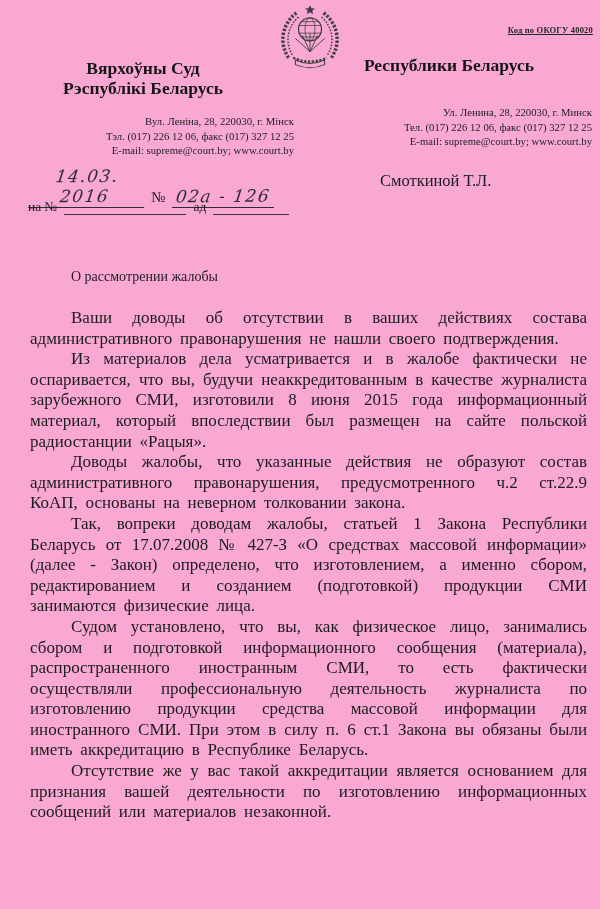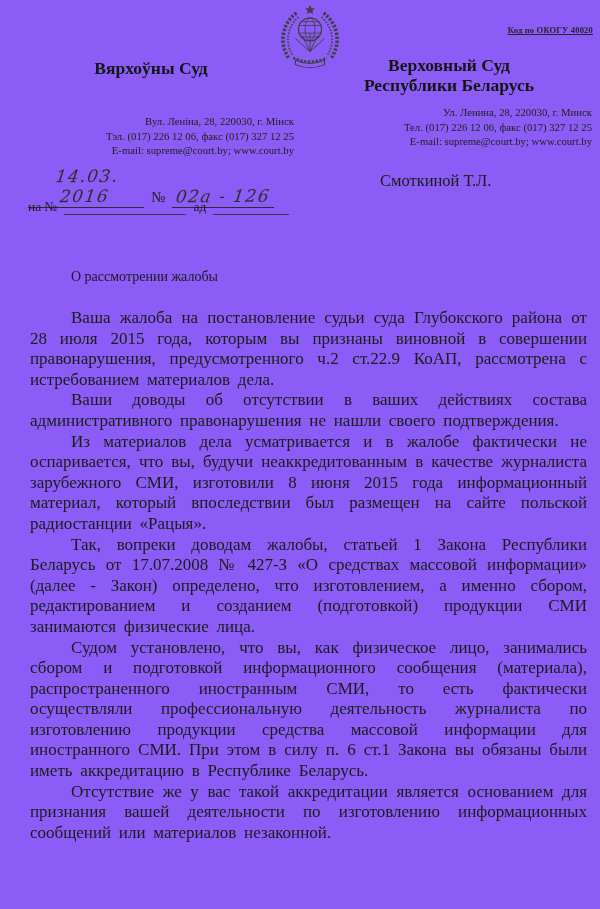--- a/index.html
+++ b/index.html
@@ -1,20 +1,20 @@
 <!DOCTYPE html>
 <html lang="ru"><head>
 <meta charset="utf-8">
 <style>
   html, body { margin: 0; padding: 0; background: #ffffff; }
   .page {
     position: relative;
     width: 600px;
     height: 909px;
-    background: #8b5cf6;
+    background: #f9a8d4;
     font-family: "Liberation Serif", serif;
     color: #1f1f1f;
     overflow: hidden;
   }
 
   
   .okogu {
     position: absolute;
     top: 25px;
     right: 7px;
@@ -37,21 +37,21 @@
   
   .org {
     position: absolute;
     width: 286px;
     text-align: center;
     font-weight: 700;
     font-size: 17.5px;
     line-height: 19.5px;
     color: #161616;
   }
-  .org-by { left: 8px;  top: 59px; }
+  .org-by { left: 0;  top: 59px; }
   .org-ru { left: 306px; top: 56px; }
 
   .addr {
     position: absolute;
     width: 286px;
     text-align: right;
     font-size: 10.7px;
     line-height: 14.6px;
     color: #222222;
   }
@@ -155,24 +155,24 @@
         <path d="M27 66 C18 52 19 31 35 17" stroke-width="2" stroke-dasharray="2 2"></path>
         <path d="M73 66 C82 52 81 31 65 17" stroke-width="2" stroke-dasharray="2 2"></path>
         <path d="M28 70 Q50 80 72 70" stroke-width="3" stroke-dasharray="3 2"></path>
         <path d="M31 73 Q50 82 69 73 L69 79 Q50 87 31 79 Z" stroke-width="1.4"></path>
       </g>
     </svg>
   </div>
 
   <div class="org org-by">
     <div>Вярхоўны Суд</div>
+    <div>Рэспублікі Беларусь</div>
   </div>
 
   <div class="org org-ru">
-    <div>Верховный Суд</div>
     <div>Республики Беларусь</div>
   </div>
 
   <div class="addr addr-by">
     <div>Вул. Леніна, 28, 220030, г. Мінск</div>
     <div>Тэл. (017) 226 12 06, факс (017) 327 12 25</div>
     <div>E-mail: supreme@court.by;  www.court.by</div>
   </div>
 
   <div class="addr addr-ru">
@@ -196,22 +196,22 @@
     <span class="blank-line blank-1"></span>
     <span>ад</span>
     <span class="blank-line blank-2"></span>
   </div>
 
   <div class="addressee">Смоткиной Т.Л.</div>
 
   <div class="body-block">
     <div class="subject">О рассмотрении жалобы</div>
     <div class="paras">
-      <p>Ваша жалоба на постановление судьи суда Глубокского района от 28 июля 2015 года, которым вы признаны виновной в совершении правонарушения, предусмотренного ч.2 ст.22.9 КоАП, рассмотрена с истребованием материалов дела.</p>
       <p>Ваши доводы об отсутствии в ваших действиях состава административного правонарушения не нашли своего подтверждения.</p>
       <p>Из материалов дела усматривается и в жалобе фактически не оспаривается, что вы, будучи неаккредитованным в качестве журналиста зарубежного СМИ, изготовили 8 июня 2015 года информационный материал, который впоследствии был размещен на сайте польской радиостанции «Рацыя».</p>
+      <p>Доводы жалобы, что указанные действия не образуют состав административного правонарушения, предусмотренного ч.2 ст.22.9 КоАП, основаны на неверном толковании закона.</p>
       <p>Так, вопреки доводам жалобы, статьей 1 Закона Республики Беларусь от 17.07.2008 № 427-З «О средствах массовой информации» (далее - Закон) определено, что изготовлением, а именно сбором, редактированием и созданием (подготовкой) продукции СМИ занимаются физические лица.</p>
       <p>Судом установлено, что вы, как физическое лицо, занимались сбором и подготовкой информационного сообщения (материала), распространенного иностранным СМИ, то есть фактически осуществляли профессиональную деятельность журналиста по изготовлению продукции средства массовой информации для иностранного СМИ. При этом в силу п. 6 ст.1 Закона вы обязаны были иметь аккредитацию в Республике Беларусь.</p>
       <p>Отсутствие же у вас такой аккредитации является основанием для признания вашей деятельности по изготовлению информационных сообщений или материалов незаконной.</p>
     </div>
   </div>
 
 </div>
 
 </body></html>

